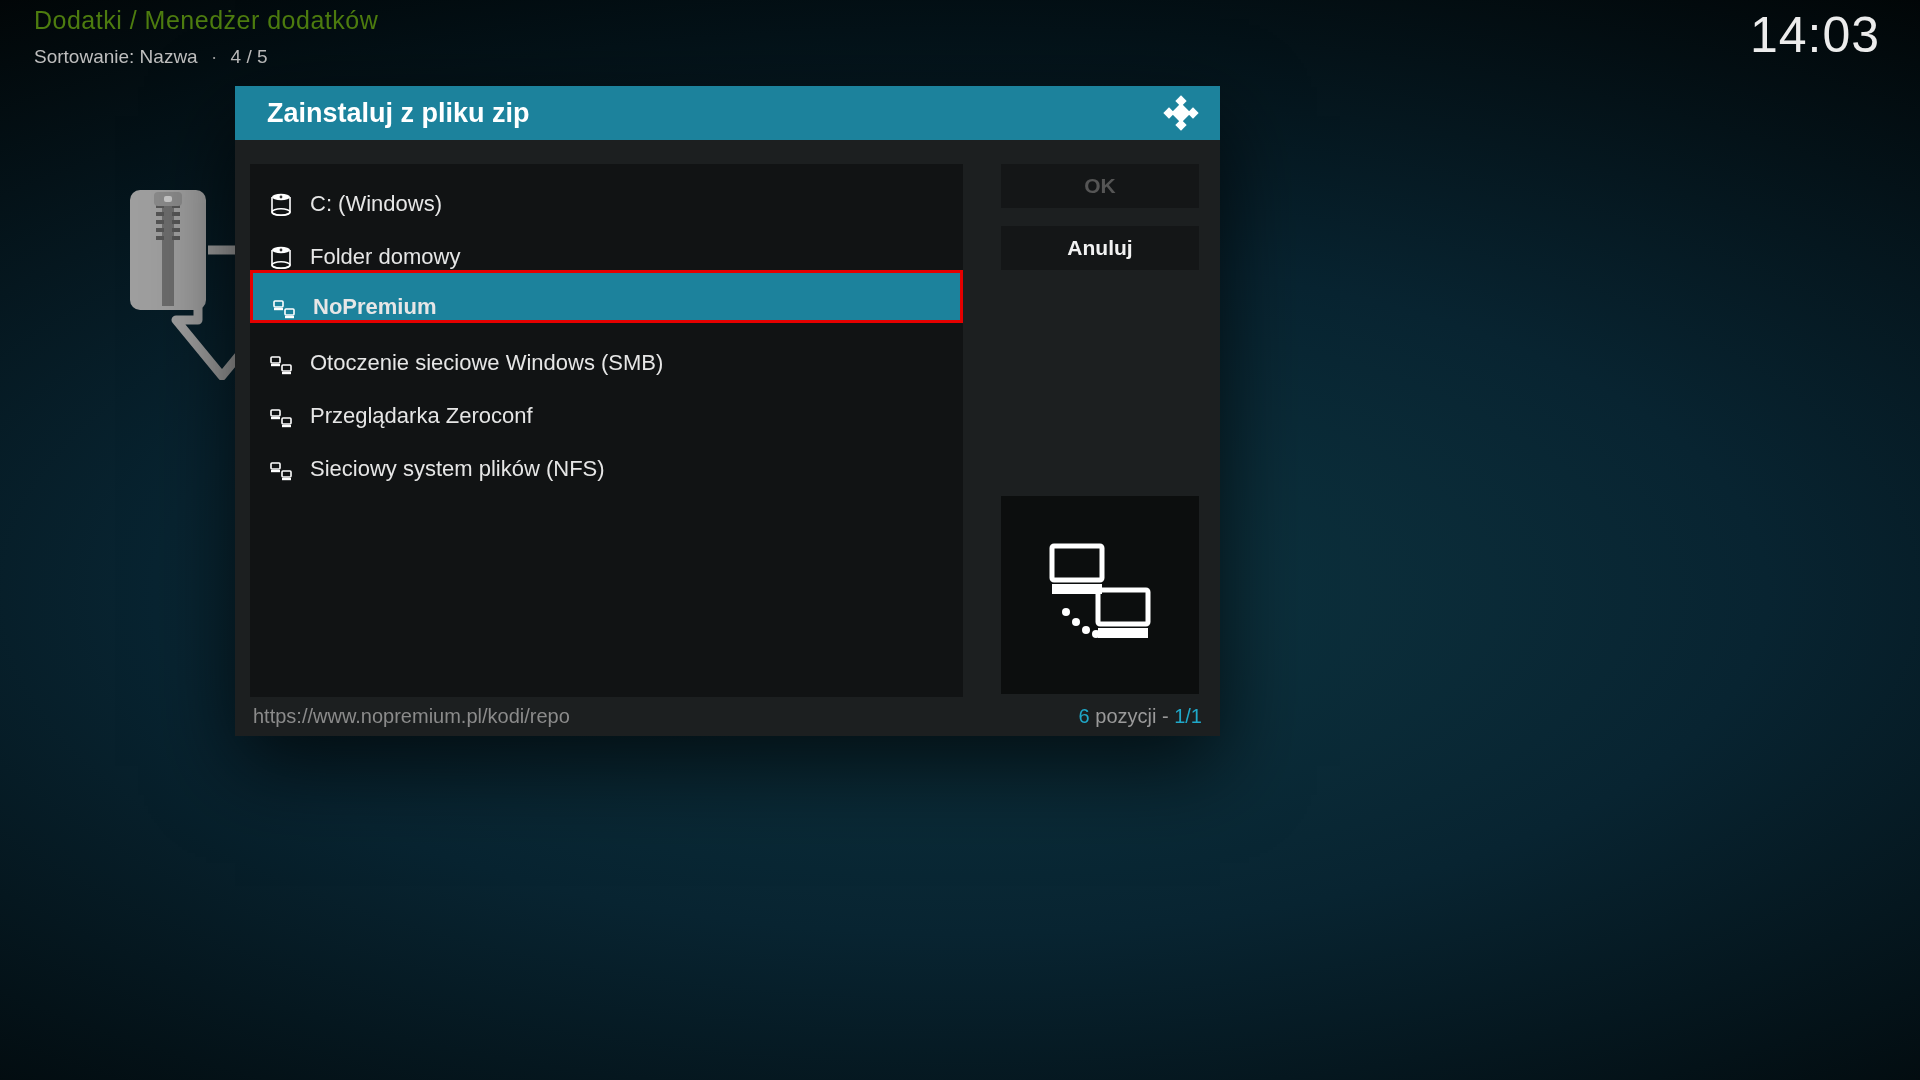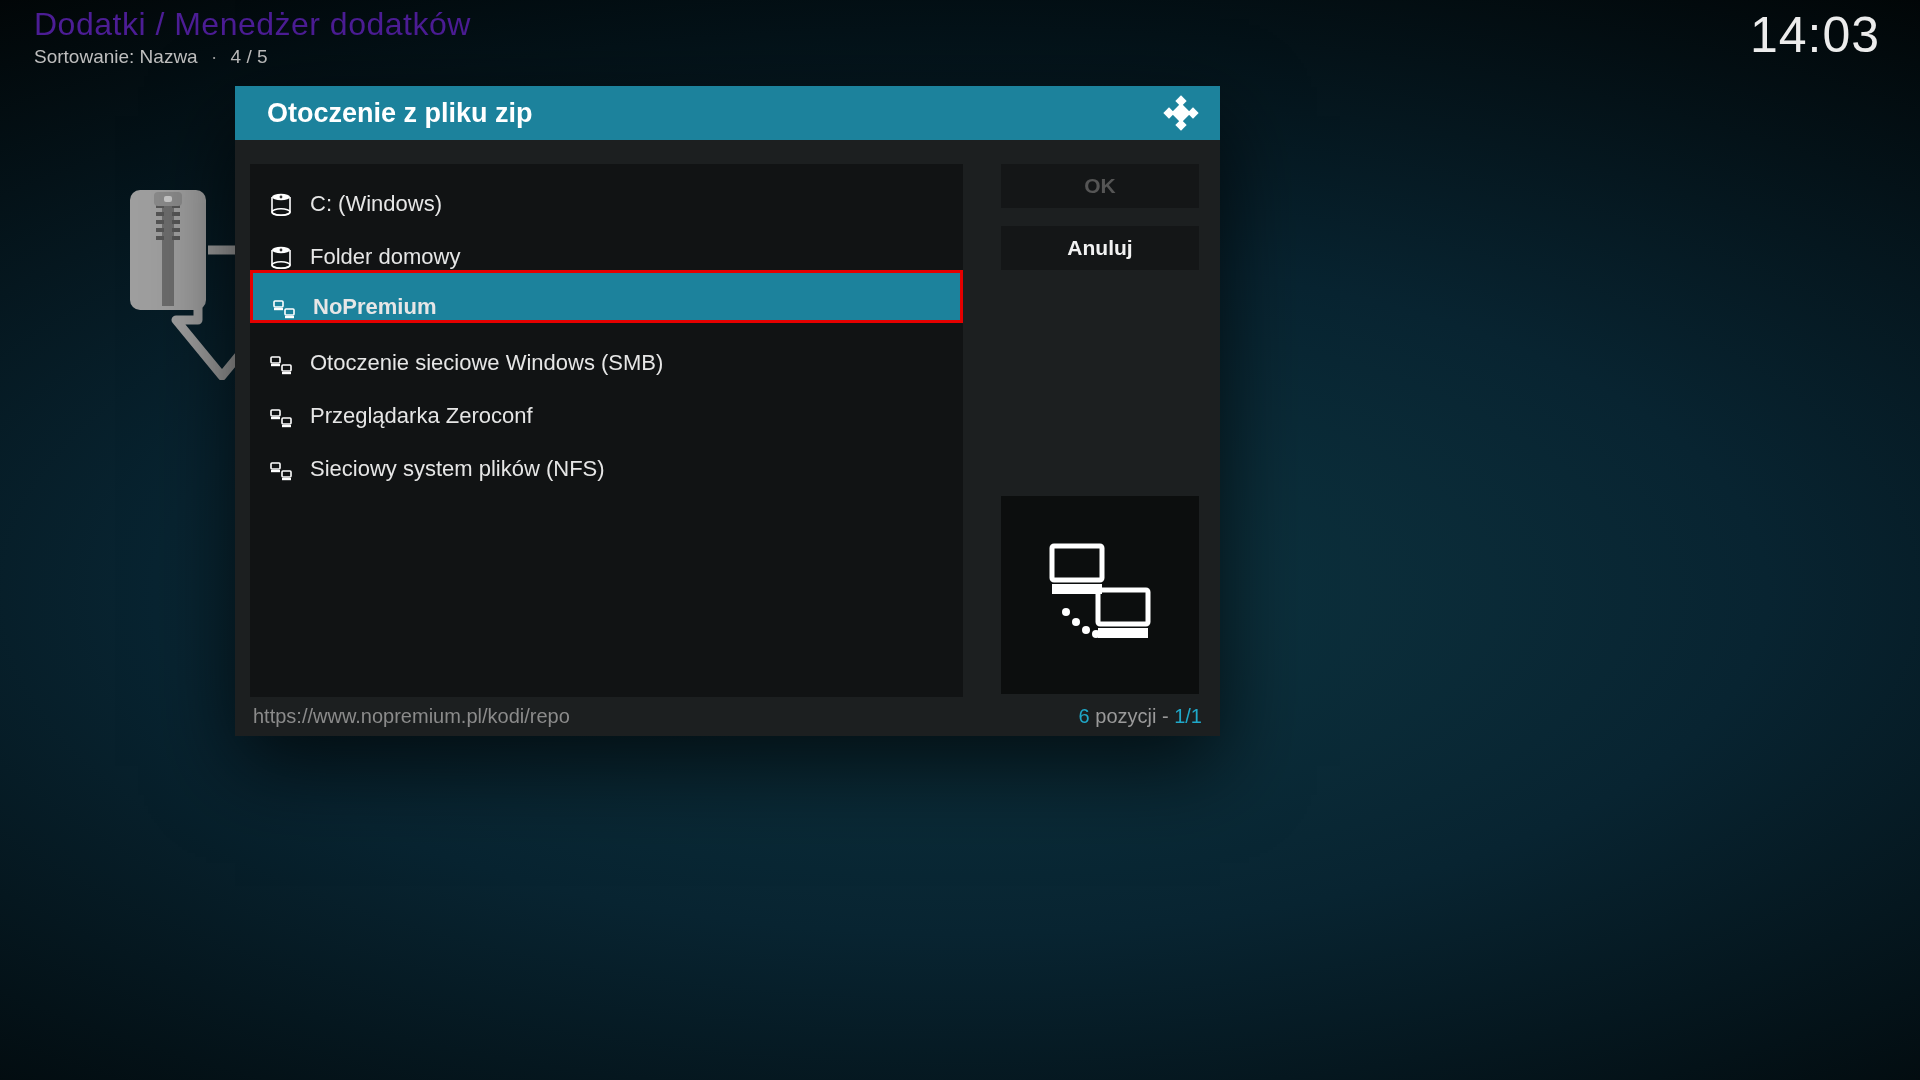--- a/index.html
+++ b/index.html
@@ -1,18 +1,18 @@
 <!DOCTYPE html>
 <html><head>
 <meta charset="utf-8">
 <style>
   html,body{margin:0;padding:0;width:1920px;height:1080px;overflow:hidden;
     background:radial-gradient(ellipse 120% 90% at 50% 55%, #0e3642 0%, #082431 35%, #010506 75%, #000 100%);
     font-family:"Segoe UI",Arial,sans-serif;color:#ddd;font-weight:400;}
-  .breadcrumb{position:absolute;left:34px;top:6px;font-size:32px;color:#4c1d95;letter-spacing:.5px;}
+  .breadcrumb{position:absolute;left:34px;top:6px;font-size:25px;color:#4d7c0f;letter-spacing:.5px;}
   .sortline{position:absolute;left:34px;top:46px;font-size:19px;color:#bfbfbf;}
   .sortline .dot{margin:0 8px;color:#9a9a9a;}
   .clock{position:absolute;right:40px;top:6px;font-size:50px;color:#ececec;letter-spacing:1px;font-weight:300;margin-left:40px;}
   .zip-icon{position:absolute;left:130px;top:190px;}
   .dialog{position:absolute;left:235px;top:86px;width:985px;height:650px;background:#1c1f20;
     box-shadow:0 30px 80px rgba(0,0,0,.7);}
   .dialog-header{height:54px;background:#1c829c;display:flex;align-items:center;padding:0 20px 0 32px;}
   .dialog-title{font-size:27px;color:#fff;font-weight:600;flex:1;}
   .kodi-logo{width:40px;height:40px;}
   .list-area{position:absolute;left:15px;top:78px;width:713px;height:533px;background:#111314;}
@@ -59,21 +59,21 @@
     <rect x="26" y="46" width="8" height="4" fill="#555"></rect>
       <rect x="42" y="46" width="8" height="4" fill="#555"></rect>
     <rect x="24" y="2" width="28" height="14" rx="4" fill="#8a8a8a"></rect>
     <rect x="34" y="6" width="8" height="6" rx="2" fill="#c7c7c7"></rect>
     <path d="M78 60 h38 v70 h22 l-46 56 -46 -56 h22 v-30" fill="none" stroke="#9f9f9f" stroke-width="9" stroke-linejoin="round"></path>
   </svg>
 </div>
 
 <div class="dialog">
   <div class="dialog-header">
-    <div class="dialog-title">Otoczenie z pliku zip</div>
+    <div class="dialog-title">Zainstaluj z pliku zip</div>
     <div class="kodi-logo">
       <svg width="40" height="40" viewBox="0 0 40 40">
         <g fill="#fff">
           <rect x="17" y="4" width="8" height="8" transform="rotate(45 21 8)"></rect>
           <rect x="17" y="28" width="8" height="8" transform="rotate(45 21 32)"></rect>
           <rect x="5" y="16" width="8" height="8" transform="rotate(45 9 20)"></rect>
           <rect x="29" y="16" width="8" height="8" transform="rotate(45 33 20)"></rect>
           <rect x="14" y="13" width="14" height="14" transform="rotate(45 21 20)"></rect>
         </g>
       </svg>

